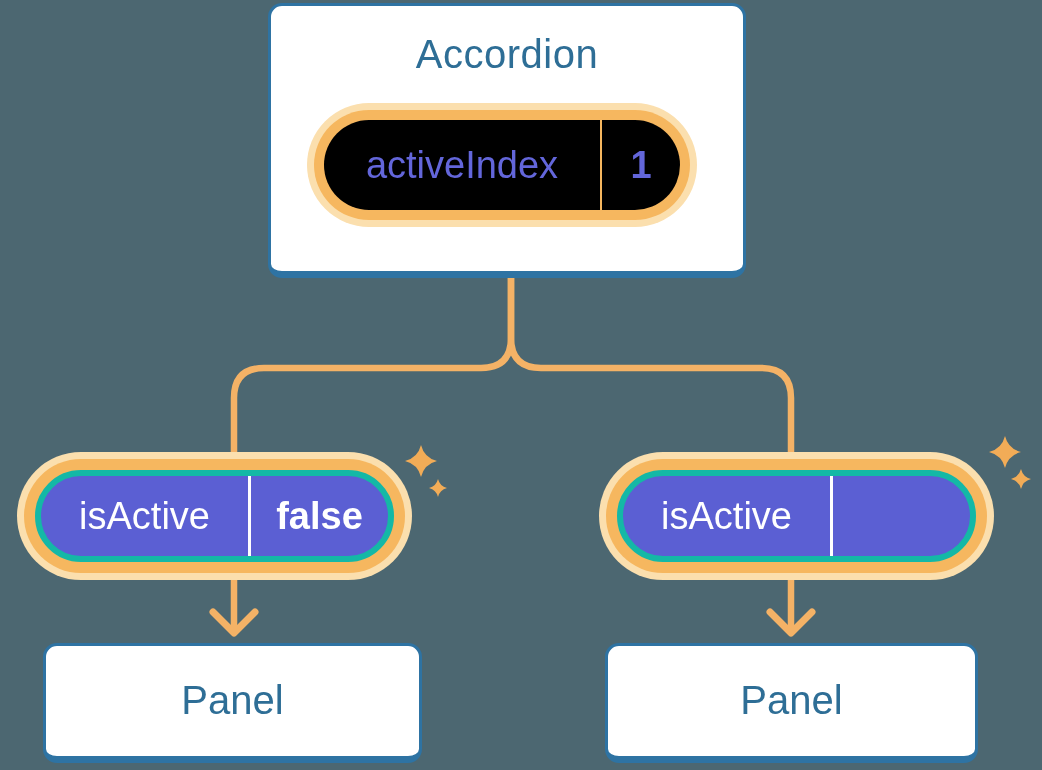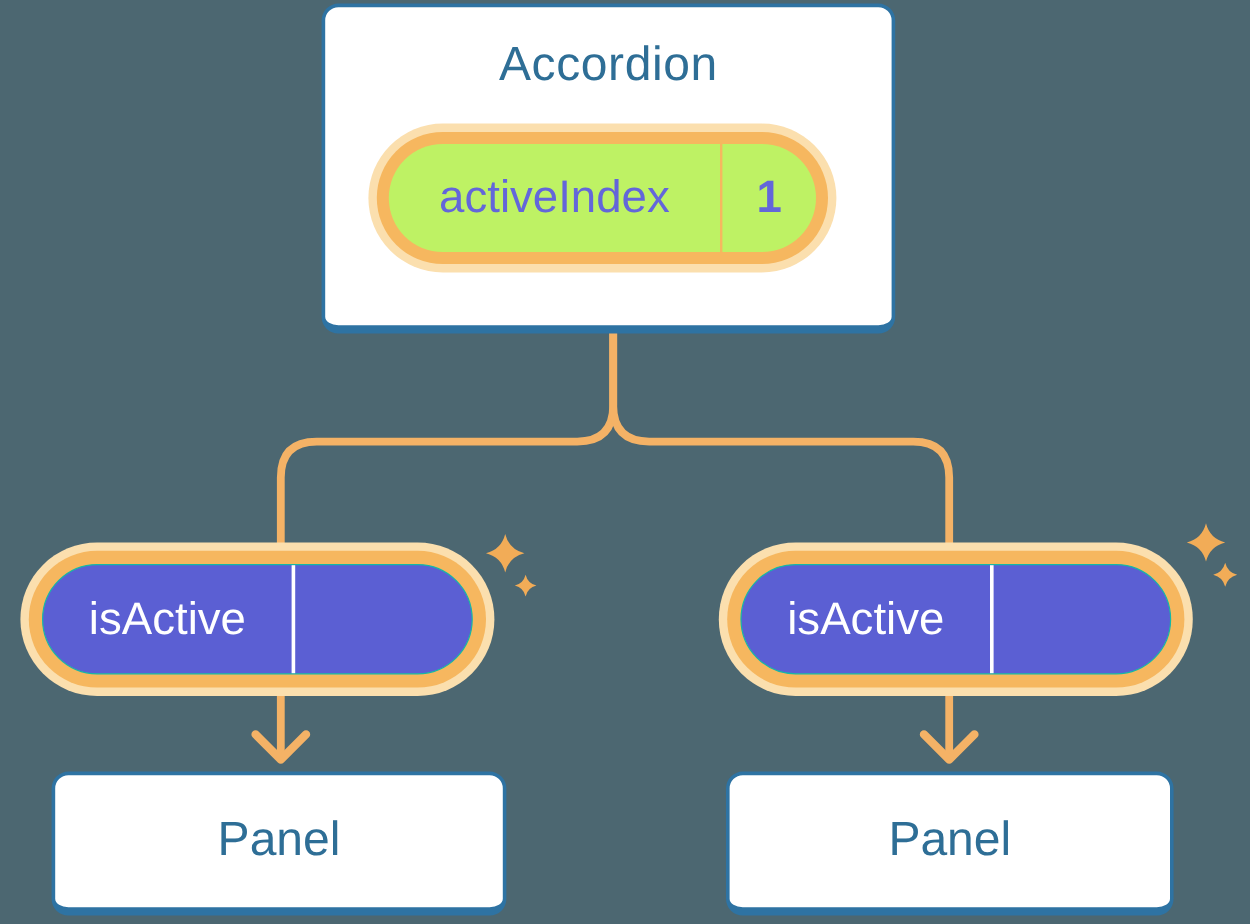--- a/index.html
+++ b/index.html
@@ -63,31 +63,31 @@
     box-sizing:border-box;
     box-shadow:0 0 0 10px var(--ring-orange),0 0 0 17px var(--ring-glow);
   }
   .pill-seg{
     display:flex;align-items:center;justify-content:center;
     font-size:38px;
   }
   
   .state-pill{
     left:324px;top:120px;width:356px;height:90px;
-    background:#bef264;
+    background:#000000;
   }
   .state-pill .pill-seg{color:var(--purple-text);}
   .state-pill .seg-name{width:276px;}
   .state-pill .seg-value{flex:1;font-weight:700;}
   .state-pill .pill-divider{width:2px;background:var(--ring-orange);}
 
   
   .prop-pill{
     background:var(--pill-purple);
-    border:1px solid #14b8a6;
+    border:6px solid #14b8a6;
     height:92px;
     box-shadow:0 0 0 11px var(--ring-orange),0 0 0 18px var(--ring-glow);
   }
   .prop-pill .pill-seg{color:#ffffff;}
   .prop-pill .seg-name{width:207px;}
   .prop-pill .seg-value{flex:1;font-weight:700;}
   .prop-pill .pill-divider{width:3px;background:#ffffff;}
   .prop-pill-left{left:35px;top:470px;width:359px;}
   .prop-pill-right{left:617px;top:470px;width:359px;}
 </style>
@@ -124,20 +124,21 @@
 
   <div class="pill-core state-pill">
     <div class="pill-seg seg-name">activeIndex</div>
     <div class="pill-divider"></div>
     <div class="pill-seg seg-value">1</div>
   </div>
 
   <div class="pill-core prop-pill prop-pill-left">
     <div class="pill-seg seg-name">isActive</div>
     <div class="pill-divider"></div>
+    <div class="pill-seg seg-value">false</div>
   </div>
 
   <div class="pill-core prop-pill prop-pill-right">
     <div class="pill-seg seg-name">isActive</div>
     <div class="pill-divider"></div>
   </div>
 
   <div class="comp-box panel-left">
     <div class="panel-title">Panel</div>
   </div>

